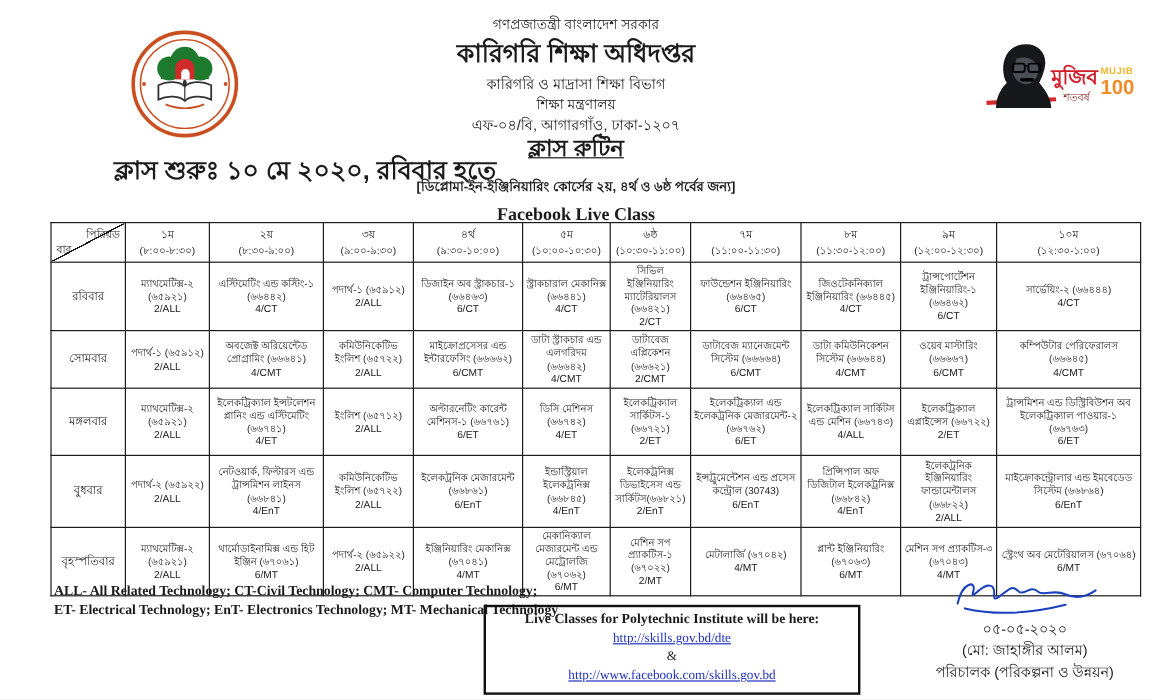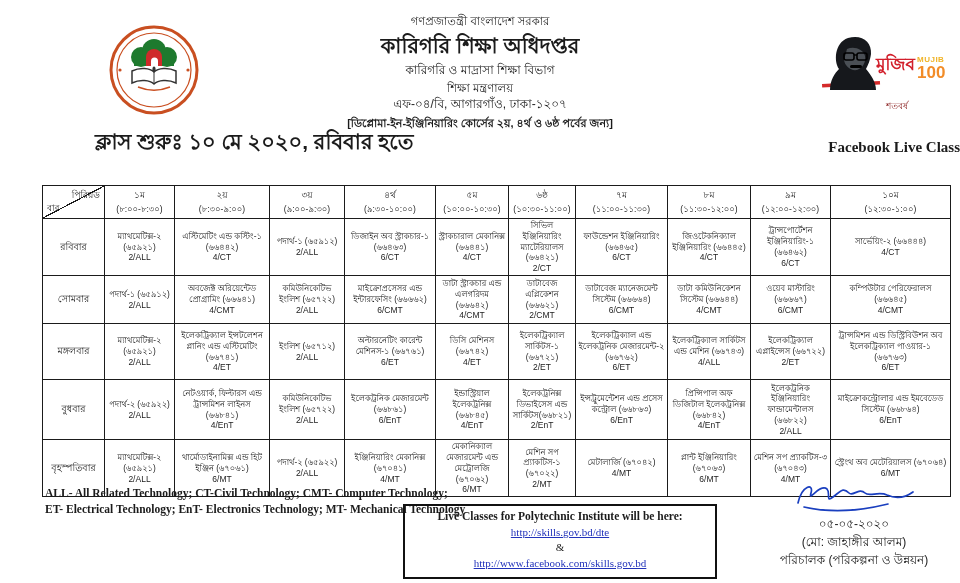--- a/index.html
+++ b/index.html
@@ -20,27 +20,27 @@
 
   .logo-left  { position:absolute; left:108px; top:24px; width:92px; height:92px; }
   .logo-right { position:absolute; right:8px; top:34px; width:132px; height:72px; }
   .mujib-wrap { position:relative; width:100%; height:100%; }
   .mujib-svg  { position:absolute; left:0; top:0; }
   .mujib-text { position:absolute; left:56px; top:22px; display:flex; align-items:flex-start; }
   .mujib-bn   { color:#d21f2b; font-weight:bold; font-size:17px; line-height:1; }
   .mujib-col  { margin-left:2px; display:flex; flex-direction:column; line-height:1; }
   .mujib-en   { color:#f0b429; font-weight:bold; font-size:8px; letter-spacing:.5px; }
   .mujib-100  { color:#f28c28; font-weight:bold; font-size:17px; }
-  .mujib-sb   { position:absolute; left:66px; top:40px; color:#8a1f1f; font-size:9px;margin-top:25px; }
+  .mujib-sb   { position:absolute; left:66px; top:40px; color:#8a1f1f; font-size:9px; }
 
   
   .title-stack { position:absolute; left:0; right:0; top:109px; text-align:center; }
   .routine-title { font-size:19px; font-weight:bold; text-decoration:underline; }
   .course-note   { font-size:11px; font-weight:bold; margin-top:6px; }
-  .platform      { font-family:"Liberation Serif", serif; font-size:15px; font-weight:bold; margin-top:5px;text-align:right; }
+  .platform      { font-family:"Liberation Serif", serif; font-size:15px; font-weight:bold; margin-top:5px; }
   .start-note  { position:absolute; left:95px; top:126px; font-size:21px; font-weight:bold; }
 
   
   table.routine { position:absolute; left:42px; top:185px; width:908px;
     border-collapse:collapse; table-layout:fixed; }
   .routine th, .routine td {
     border:1px solid #1b1b1b; padding:1px 2px; text-align:center;
     vertical-align:middle; font-weight:normal; overflow:hidden;
   }
   .routine thead tr { height:33px; }
@@ -125,20 +125,21 @@
   <div class="gov-header">
     <div class="gov-line">গণপ্রজাতন্ত্রী বাংলাদেশ সরকার</div>
     <div class="org-name">কারিগরি শিক্ষা অধিদপ্তর</div>
     <div class="division">কারিগরি ও মাদ্রাসা শিক্ষা বিভাগ</div>
     <div class="ministry">শিক্ষা মন্ত্রণালয়</div>
     <div class="address">এফ-০৪/বি, আগারগাঁও, ঢাকা-১২০৭</div>
   </div>
 
   <div class="start-note">ক্লাস শুরুঃ ১০ মে ২০২০, রবিবার হতে</div>
   <div class="title-stack">
+    <div class="routine-title">ক্লাস রুটিন</div>
     <div class="course-note">[ডিপ্লোমা-ইন-ইঞ্জিনিয়ারিং কোর্সের ২য়, ৪র্থ ও ৬ষ্ঠ পর্বের জন্য]</div>
     <div class="platform">Facebook Live Class</div>
   </div>
 
   <table class="routine">
     <colgroup>
       <col style="width:62px">
         <col style="width:70px">
         <col style="width:95px">
         <col style="width:75px">
@@ -349,21 +350,21 @@
           </td>
           <td>
             <div class="subj">ইন্ডাস্ট্রিয়াল ইলেকট্রনিক্স (৬৬৮৪৫)</div>
             <div class="tech">4/EnT</div>
           </td>
           <td>
             <div class="subj">ইলেকট্রনিক্স ডিভাইসেস এন্ড সার্কিটস(৬৬৮২১)</div>
             <div class="tech">2/EnT</div>
           </td>
           <td>
-            <div class="subj">ইন্সট্রুমেন্টেশন এন্ড প্রসেস কন্ট্রোল (৬৬৮৬৩)</div>
+            <div class="subj">ইন্সট্রুমেন্টেশন এন্ড প্রসেস কন্ট্রোল (30743)</div>
             <div class="tech">6/EnT</div>
           </td>
           <td>
             <div class="subj">প্রিন্সিপাল অফ ডিজিটাল ইলেকট্রনিক্স (৬৬৮৪২)</div>
             <div class="tech">4/EnT</div>
           </td>
           <td>
             <div class="subj">ইলেকট্রনিক ইঞ্জিনিয়ারিং ফান্ডামেন্টালস (৬৬৮২২)</div>
             <div class="tech">2/ALL</div>
           </td>

